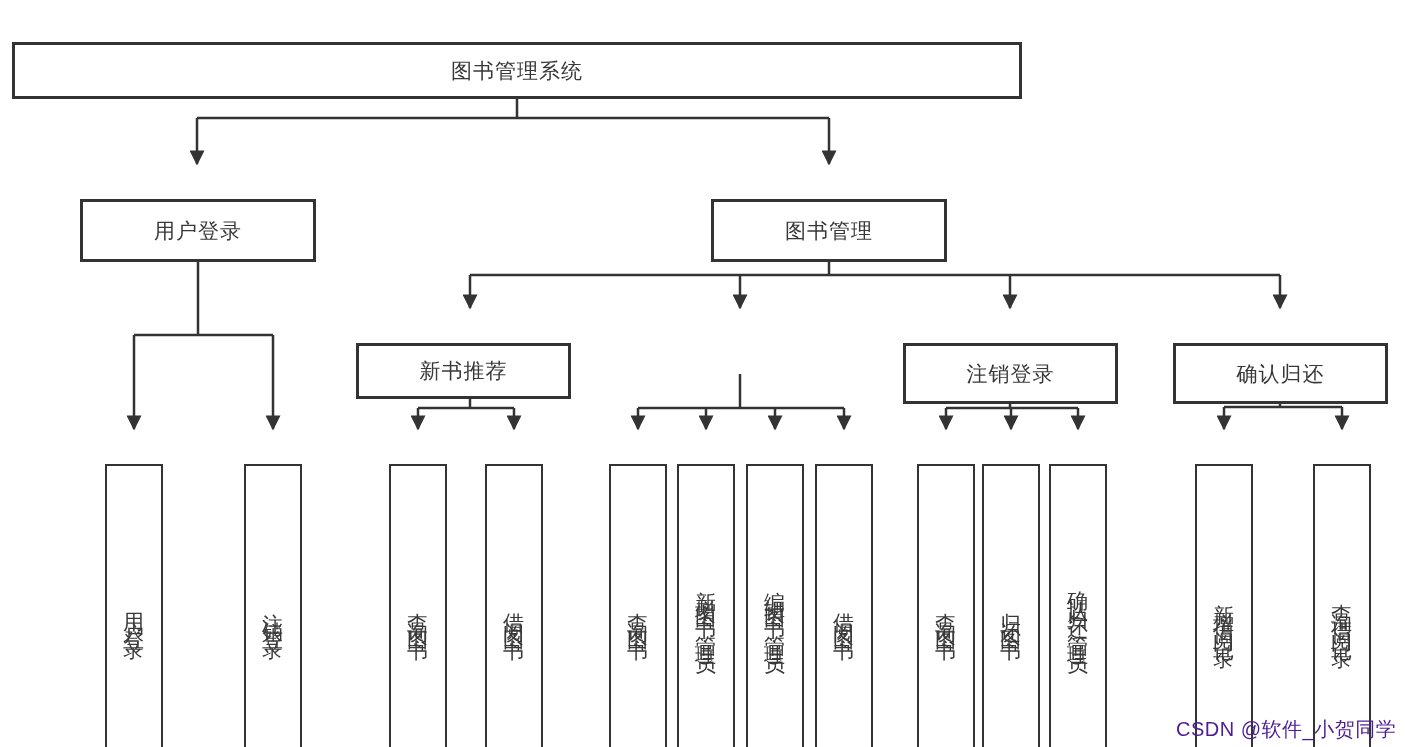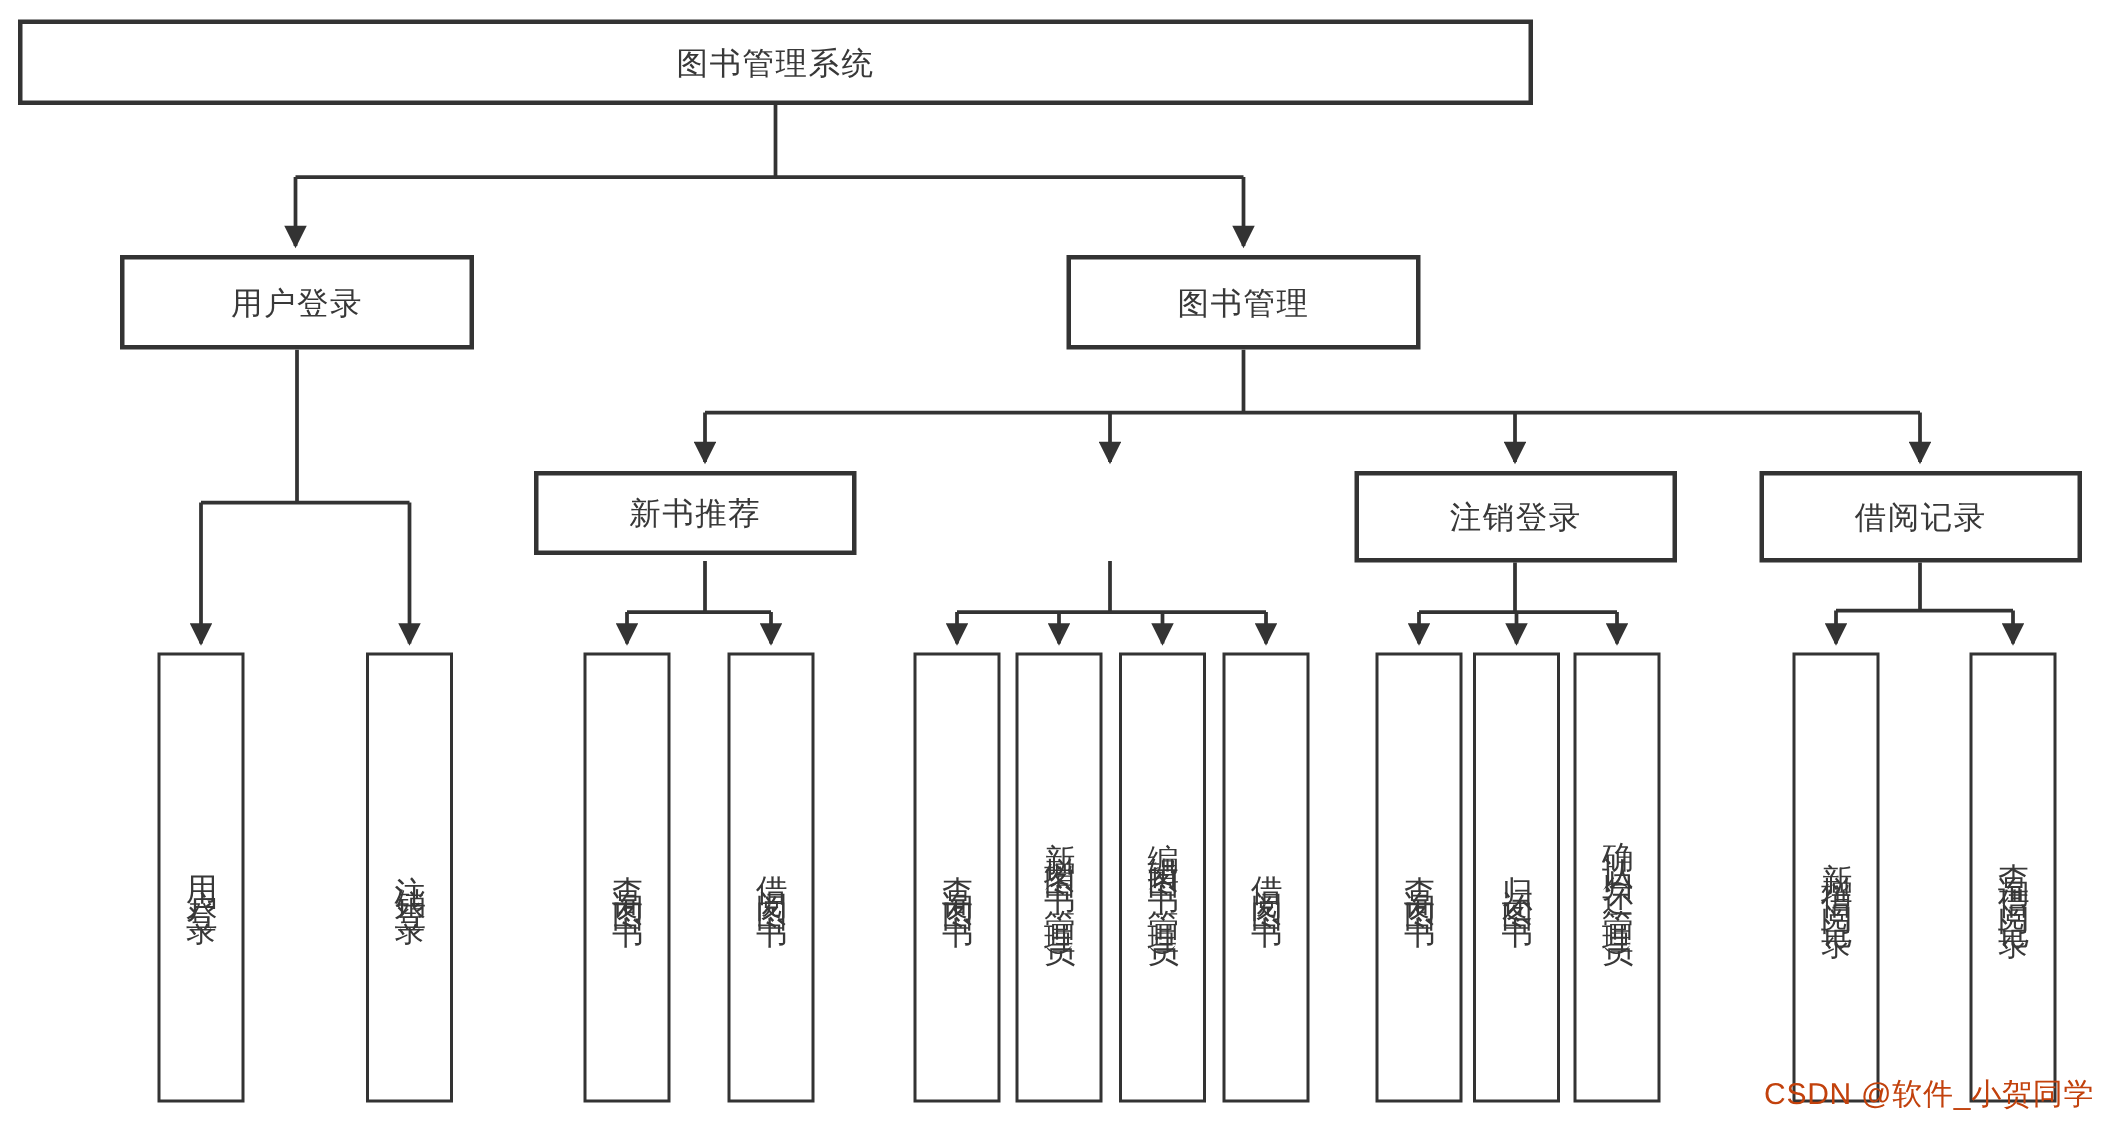--- a/index.html
+++ b/index.html
@@ -22,38 +22,39 @@
     position: absolute;
     box-sizing: border-box;
     background: #ffffff;
     border: 3px solid #333333;
     display: flex;
     align-items: center;
     justify-content: center;
     font-size: 21px;
     letter-spacing: 1px;
     white-space: nowrap;
+    margin-top: 29px;
   }
   .node.leaf {
     border-width: 2.5px;
   }
   .node.leaf .vtext {
     writing-mode: vertical-rl;
     text-orientation: mixed;
     line-height: 1;
     font-size: 21px;
     letter-spacing: 9px;
   }
   .watermark {
     position: absolute;
     left: 1176px;
     top: 716px;
     font-size: 20px;
     letter-spacing: 0.5px;
-    color: #c2410c;
+    color: #4c1d95;
     white-space: nowrap;
   }
 </style>
 </head>
 <body>
 
 <div class="canvas">
 
   <svg class="wires" width="1405" height="747" viewBox="0 0 1405 747" xmlns="http://www.w3.org/2000/svg">
     <defs>
@@ -128,21 +129,21 @@
     <span>图书管理</span>
   </div>
 
   <div class="node" style="left:356px; top:314px; width:215px; height:56px;">
     <span>新书推荐</span>
   </div>
   <div class="node" style="left:903px; top:314px; width:215px; height:61px;">
     <span>注销登录</span>
   </div>
   <div class="node" style="left:1173px; top:314px; width:215px; height:61px;">
-    <span>借阅记录</span>
+    <span>确认归还</span>
   </div>
 
   <div class="node leaf" style="left:105px; top:435px; width:58px; height:300px;">
     <span class="vtext">用户登录</span>
   </div>
   <div class="node leaf" style="left:244px; top:435px; width:58px; height:300px;">
     <span class="vtext">注销登录</span>
   </div>
 
   <div class="node leaf" style="left:389px; top:435px; width:58px; height:300px;">

